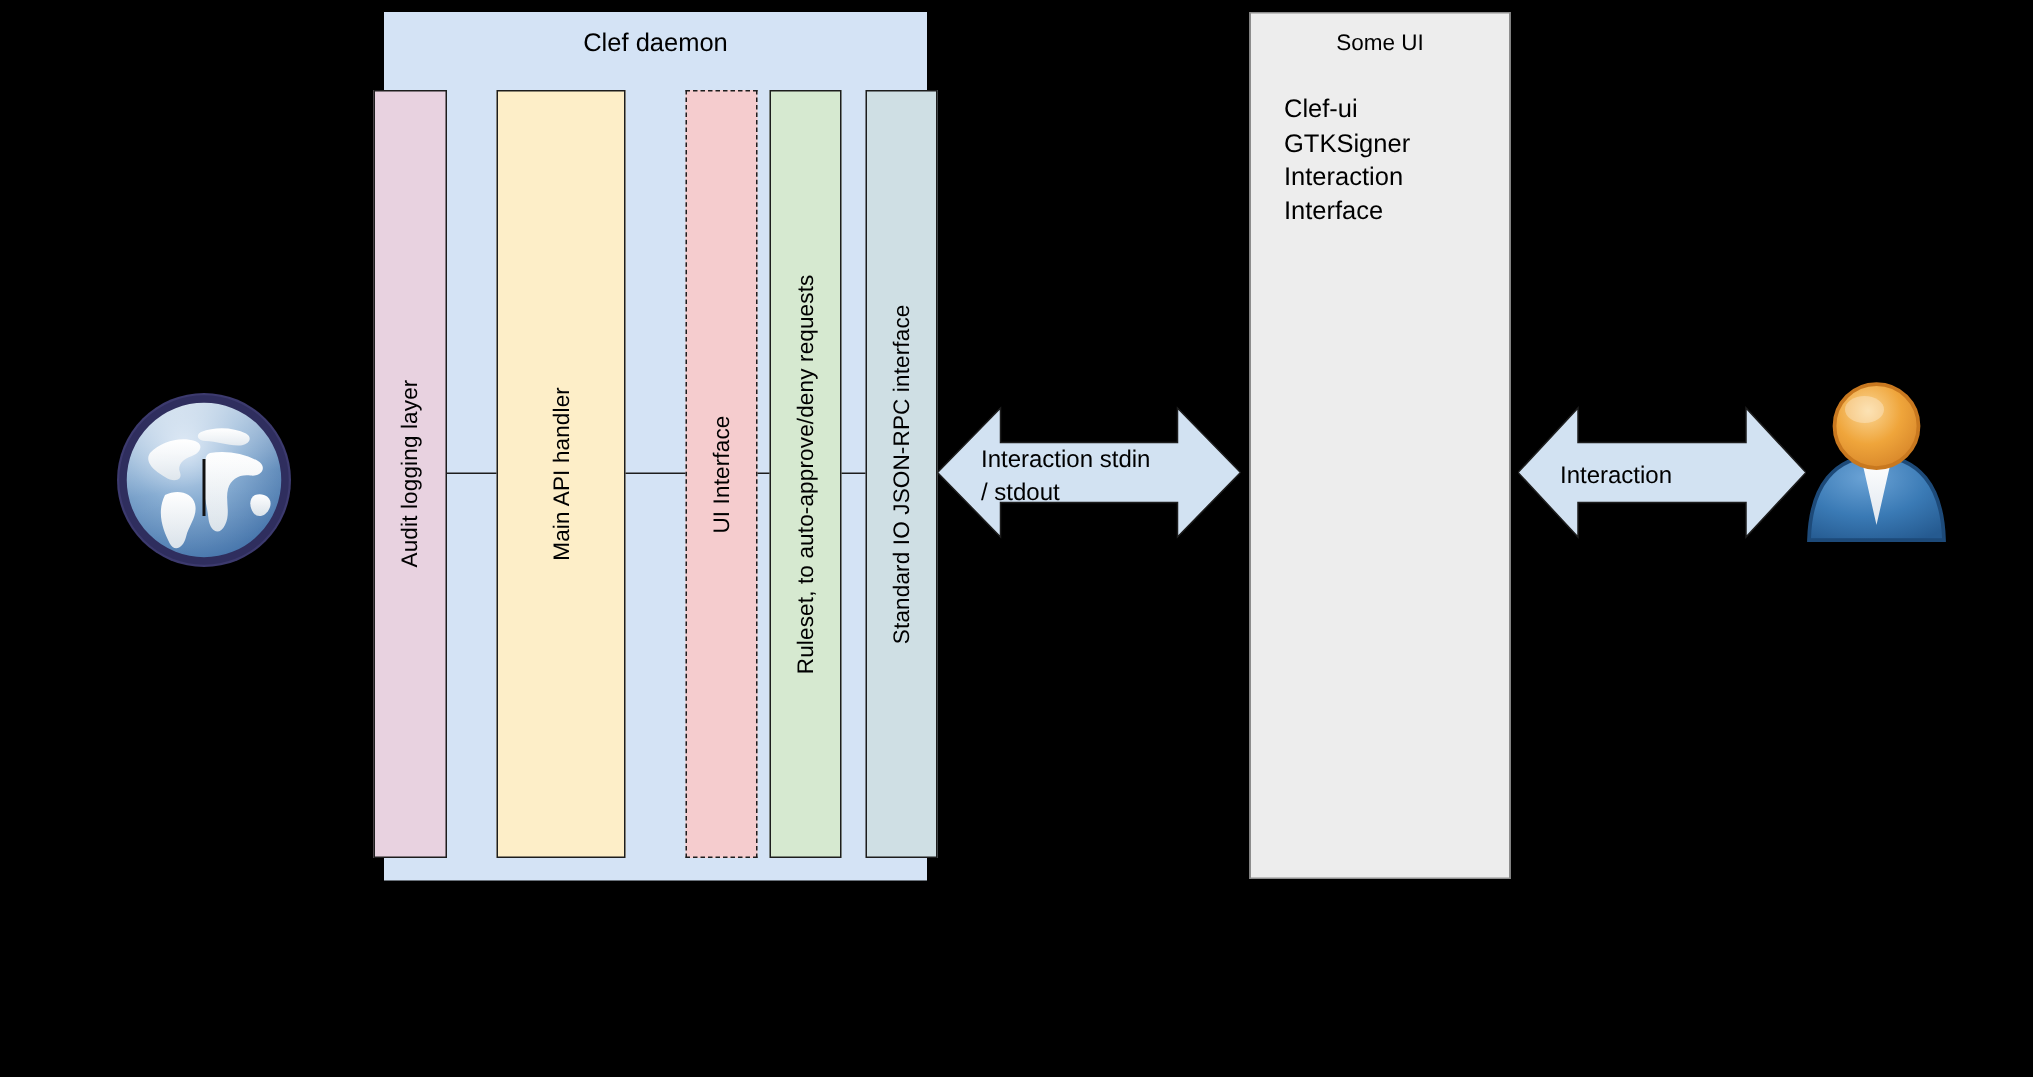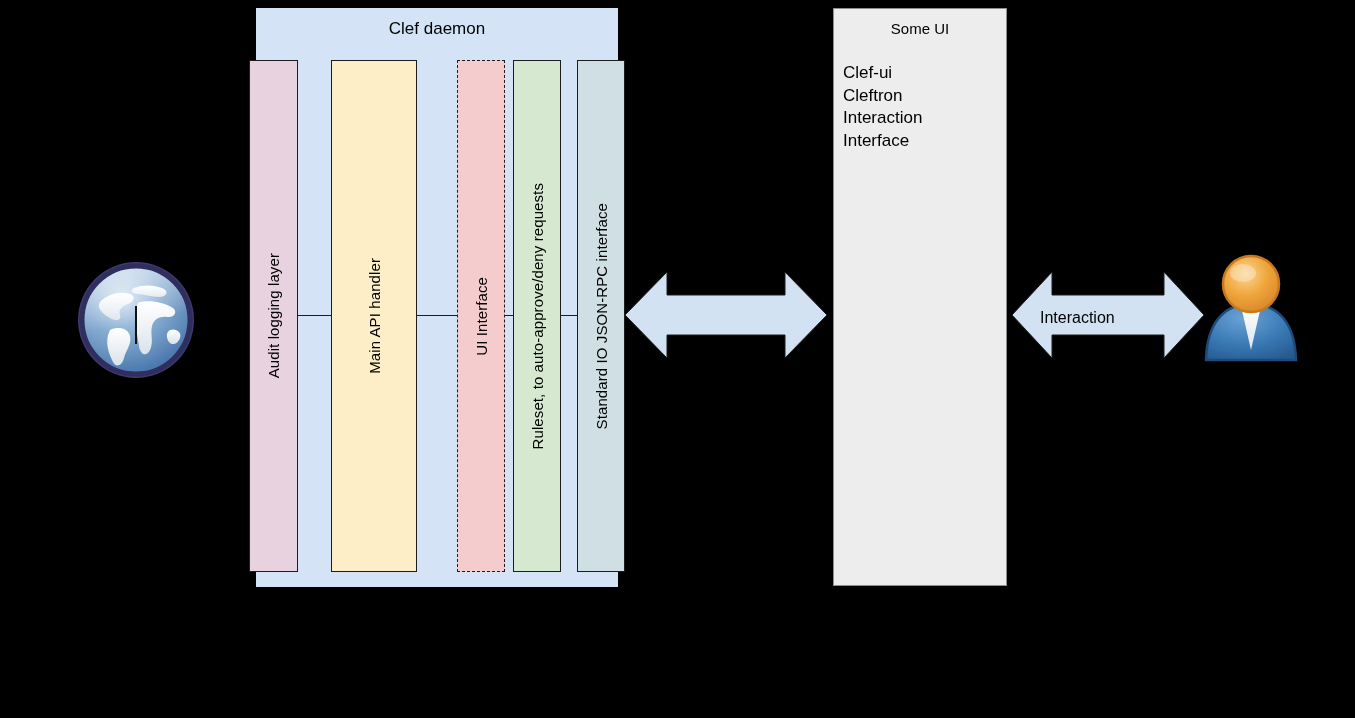--- a/index.html
+++ b/index.html
@@ -93,21 +93,21 @@
     color: #000000;
     line-height: 22px;
   }
   .ui-list {
     position: absolute;
     left: 843px; top: 62px;
     font-size: 17px;
     color: #000000;
     line-height: 22.5px;
   }
-  .ui-list div { white-space: nowrap; }
+  .ui-list div { white-space: nowrap; margin-left: 13px; }
 
   
   .darrow {
     position: absolute;
   }
   .darrow svg { display: block; }
   .darrow .alabel {
     position: absolute;
     font-size: 16px;
     color: #000000;
@@ -184,27 +184,29 @@
     <span class="vlabel">Ruleset, to auto-approve/deny requests</span>
   </div>
   <div class="vbox" id="box-rpc">
     <span class="vlabel">Standard IO JSON-RPC interface</span>
   </div>
 
   <div class="darrow" id="arrow-stdio">
     <svg width="202" height="90" viewBox="0 0 202 90">
       <polygon points="0,45 42,2 42,25 160,25 160,2 202,45 160,88 160,65 42,65 42,88" fill="#d2e2f2" stroke="#1d1d1d" stroke-width="1"></polygon>
     </svg>
+    <div class="alabel">Interaction stdin
+/ stdout</div>
   </div>
 
   <div class="ui-panel"></div>
   <div class="ui-title">Some UI</div>
   <div class="ui-list">
     <div>Clef-ui</div>
-    <div>Cleftron</div>
+    <div>GTKSigner</div>
     <div>Interaction</div>
     <div>Interface</div>
   </div>
 
   <div class="darrow" id="arrow-user">
     <svg width="192" height="90" viewBox="0 0 192 90">
       <polygon points="0,45 40,2 40,25 152,25 152,2 192,45 152,88 152,65 40,65 40,88" fill="#d2e2f2" stroke="#1d1d1d" stroke-width="1"></polygon>
     </svg>
     <div class="alabel">Interaction</div>
   </div>

